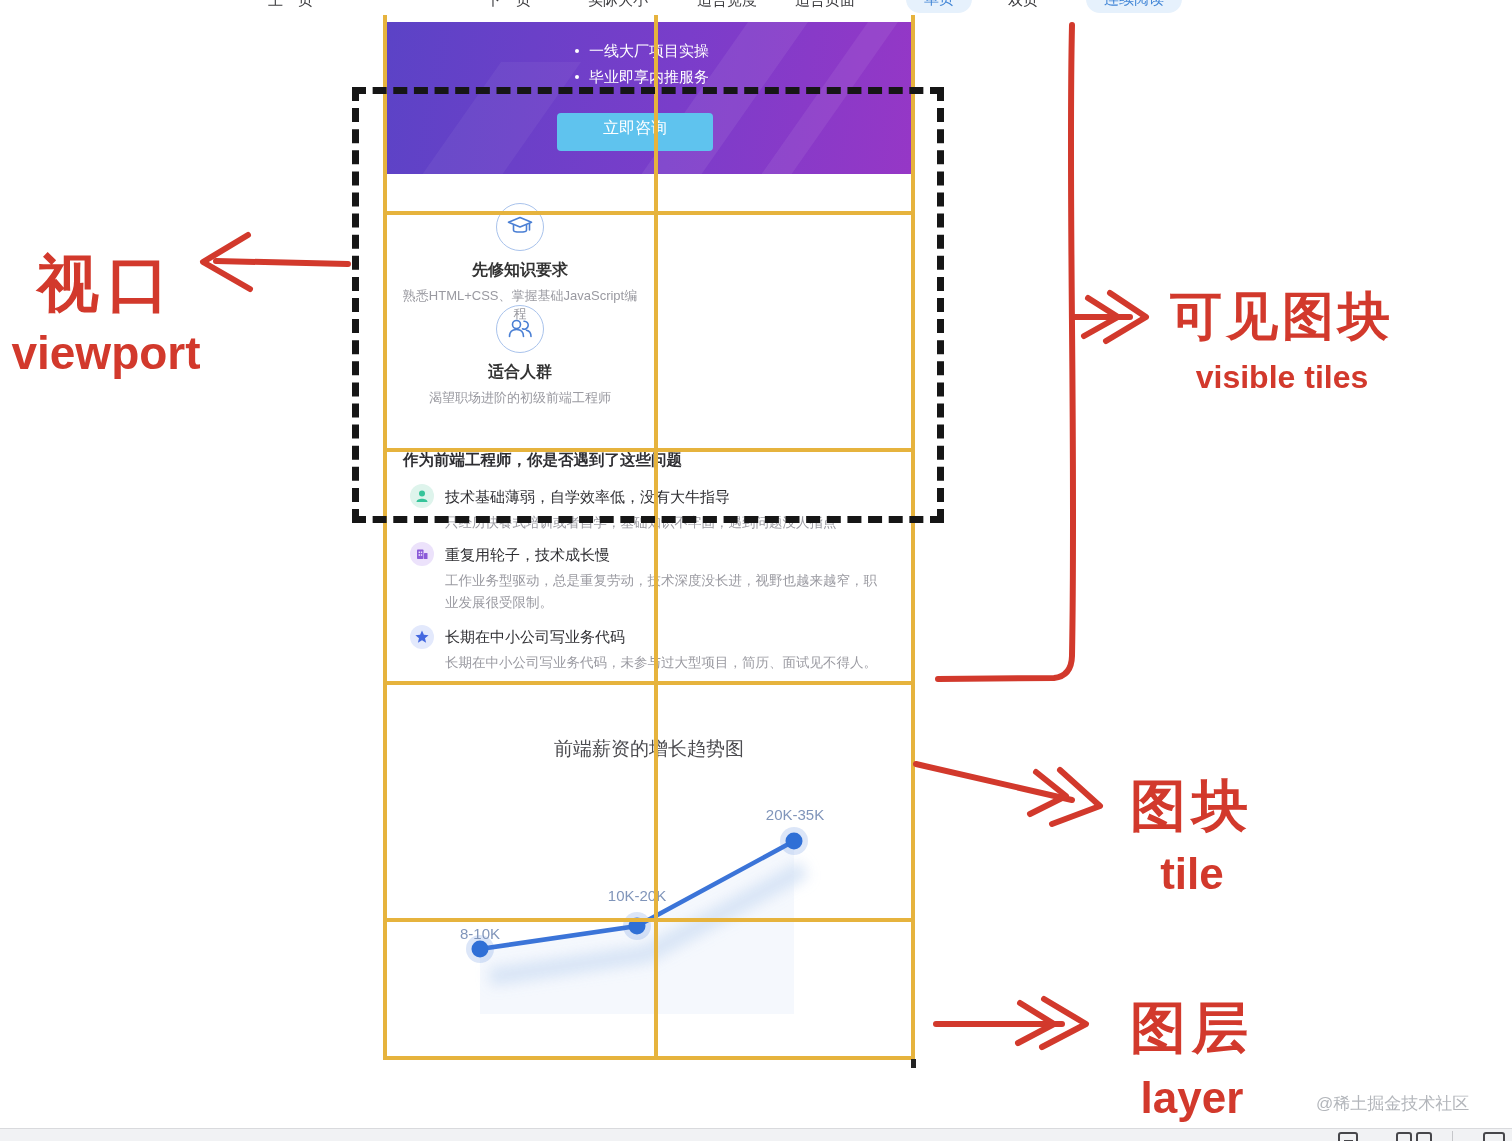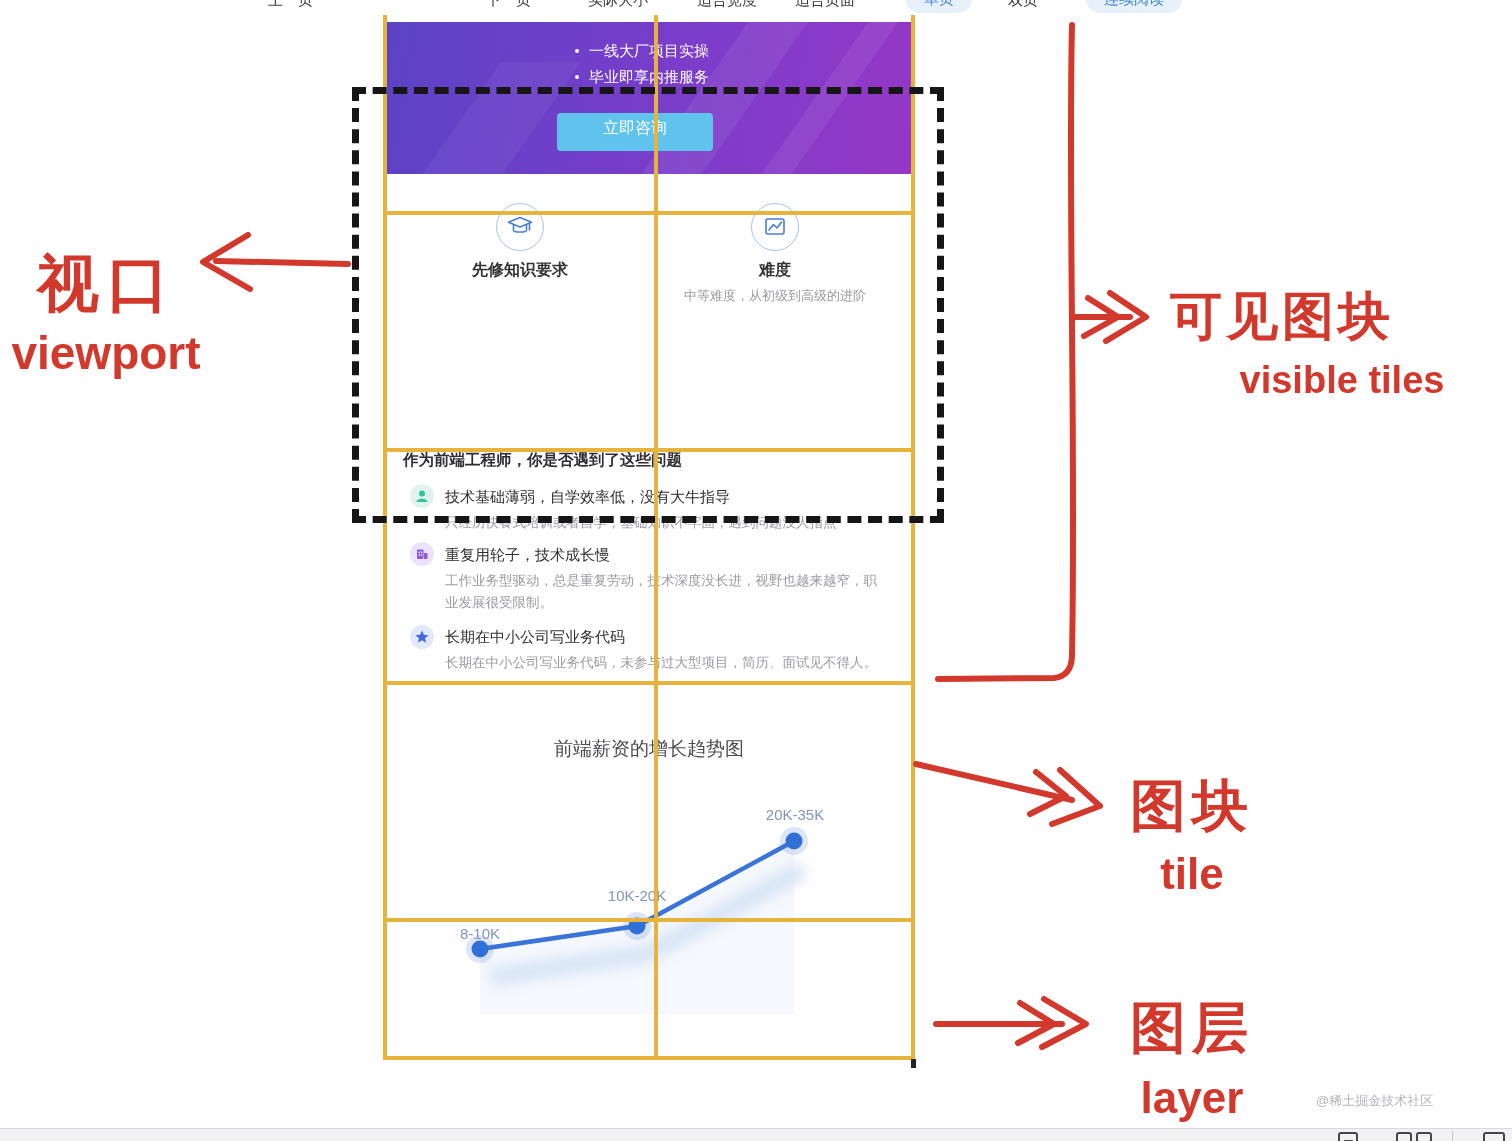--- a/index.html
+++ b/index.html
@@ -49,21 +49,21 @@
   .corner-tick{position:absolute;left:911px;top:1059px;width:5px;height:9px;background:#232323;z-index:6;}
 
   
   .vp{position:absolute;left:352px;top:87px;width:592px;height:436px;box-sizing:border-box;
       border:7px dashed #161616;z-index:8;}
 
   
   .ann-svg{position:absolute;left:0;top:0;width:1512px;height:1141px;z-index:10;pointer-events:none;}
   .ann{position:absolute;color:#d2392c;z-index:10;text-align:center;font-weight:700;line-height:1.05;margin-top:37px;}
 
-  .wm{position:absolute;left:1316px;top:1092px;font-size:13px;color:#b3b6bb;z-index:4;}
+  .wm{position:absolute;left:1316px;top:1092px;font-size:17px;color:#b3b6bb;z-index:4;}
 
   
   .bbar{position:absolute;left:0;top:1128px;width:1512px;height:13px;background:#f1f2f4;
         border-top:1px solid #d9dadd;z-index:40;overflow:hidden;}
   .bi{position:absolute;top:3px;box-sizing:border-box;border:2px solid #47474b;border-radius:3px;background:#f1f2f4;}
   .bi-line{position:absolute;left:4px;top:6px;width:9px;height:2px;background:#47474b;}
   .bsep{position:absolute;left:1452px;top:2px;width:1px;height:12px;background:#c6c7ca;}
 </style>
 </head>
 <body>
@@ -102,33 +102,36 @@
 
     <div class="card" style="left:15px;top:189px">
       <div class="cicon">
         <svg width="46" height="46" viewBox="0 0 46 46" fill="none" stroke="#4a7fd4" stroke-width="1.6" stroke-linejoin="round">
           <path d="M23 13.5 L11.5 18.2 23 22.9 34.5 18.2 Z"></path>
           <path d="M16.5 20.8 v5.4 c0 2.4 13 2.4 13 0 v-5.4" fill="none"></path>
           <path d="M32.5 19.5 v6.5" stroke-linecap="round"></path>
         </svg>
       </div>
       <div class="ctitle">先修知识要求</div>
-    </div>
-
-    <div class="card" style="left:270px;top:189px">
+      <div class="csub">熟悉HTML+CSS、掌握基础JavaScript编程</div>
+    </div>
+
+
+    <div class="card" style="left:15px;top:291px">
       <div class="cicon">
-        <svg width="46" height="46" viewBox="0 0 46 46" fill="none" stroke="#4a7fd4" stroke-width="1.6" stroke-linejoin="round">
-          <rect x="14" y="15" width="18" height="15" rx="2"></rect>
-          <path d="M17 26 L21.5 20.5 25 24 29.5 18" stroke-linecap="round"></path>
+        <svg width="46" height="46" viewBox="0 0 46 46" fill="none" stroke="#4a7fd4" stroke-width="1.6" stroke-linecap="round" stroke-linejoin="round">
+          <circle cx="19.5" cy="18.5" r="4"></circle>
+          <path d="M27 15.2 a4 4 0 1 1 -1.5 7.6"></path>
+          <path d="M12.5 30.5 q0-7 7-7 q7 0 7 7"></path>
+          <path d="M29.5 24.2 q4.5 1 4.5 6.3"></path>
         </svg>
       </div>
-      <div class="ctitle">难度</div>
-      <div class="csub">中等难度，从初级到高级的进阶</div>
-    </div>
-
+      <div class="ctitle">适合人群</div>
+      <div class="csub">渴望职场进阶的初级前端工程师</div>
+    </div>
 
 
     <div class="p-head">作为前端工程师，你是否遇到了这些问题</div>
 
     <div class="p-icon" style="top:470px;background:#def4ec">
       <svg width="24" height="24" viewBox="0 0 24 24" fill="#35c49a">
         <circle cx="12" cy="9.5" r="3"></circle>
         <path d="M6.5 18 c0-4.2 11-4.2 11 0 Z"></path>
       </svg>
     </div>
@@ -211,21 +214,21 @@
       <path d="M936 1024 L1062 1024"></path>
       <path d="M1044 999 L1086 1024 L1042 1047"></path>
       <path d="M1020 1003 L1054 1024 L1018 1043"></path>
     </g>
   </svg>
 
   <div class="ann" style="left:12px;top:214px;width:190px;font-size:62px;letter-spacing:8px">视口</div>
   <div class="ann" style="left:0px;top:292px;width:212px;font-size:46px">viewport</div>
 
   <div class="ann" style="left:1132px;top:252px;width:300px;font-size:52px;letter-spacing:4px">可见图块</div>
-  <div class="ann" style="left:1182px;top:324px;width:320px;font-size:38px">visible tiles</div>
+  <div class="ann" style="left:1122px;top:324px;width:320px;font-size:32px">visible tiles</div>
 
   <div class="ann" style="left:1092px;top:740px;width:200px;font-size:56px;letter-spacing:6px">图块</div>
   <div class="ann" style="left:1092px;top:814px;width:200px;font-size:44px">tile</div>
 
   <div class="ann" style="left:1092px;top:962px;width:200px;font-size:56px;letter-spacing:6px">图层</div>
   <div class="ann" style="left:1092px;top:1038px;width:200px;font-size:44px">layer</div>
 
   <div class="wm">@稀土掘金技术社区</div>
 
   <div class="bbar">

